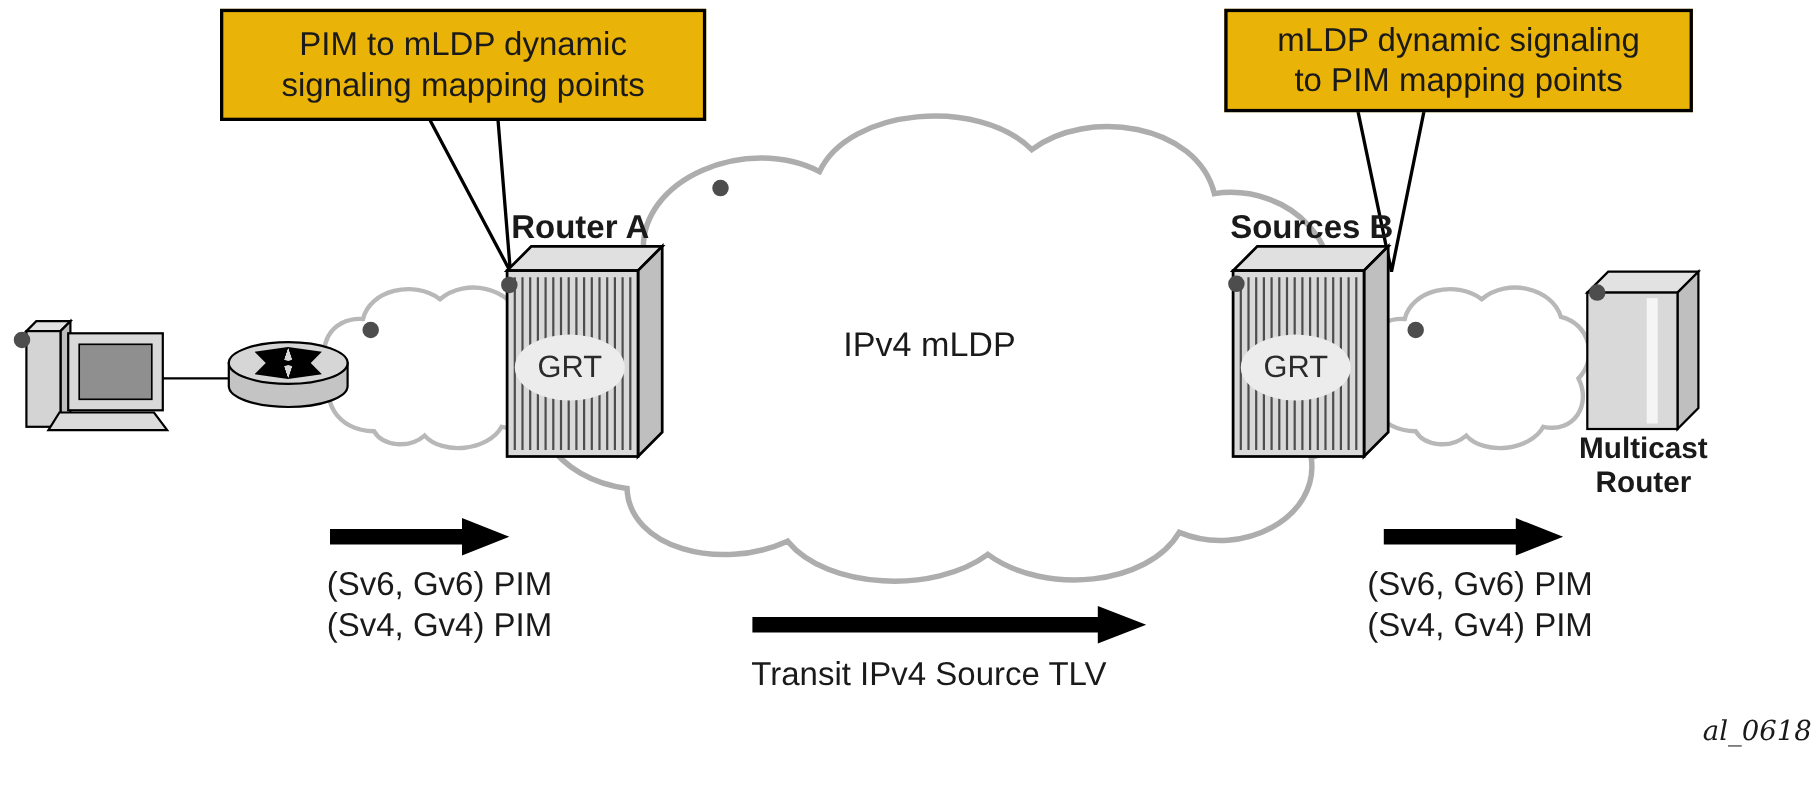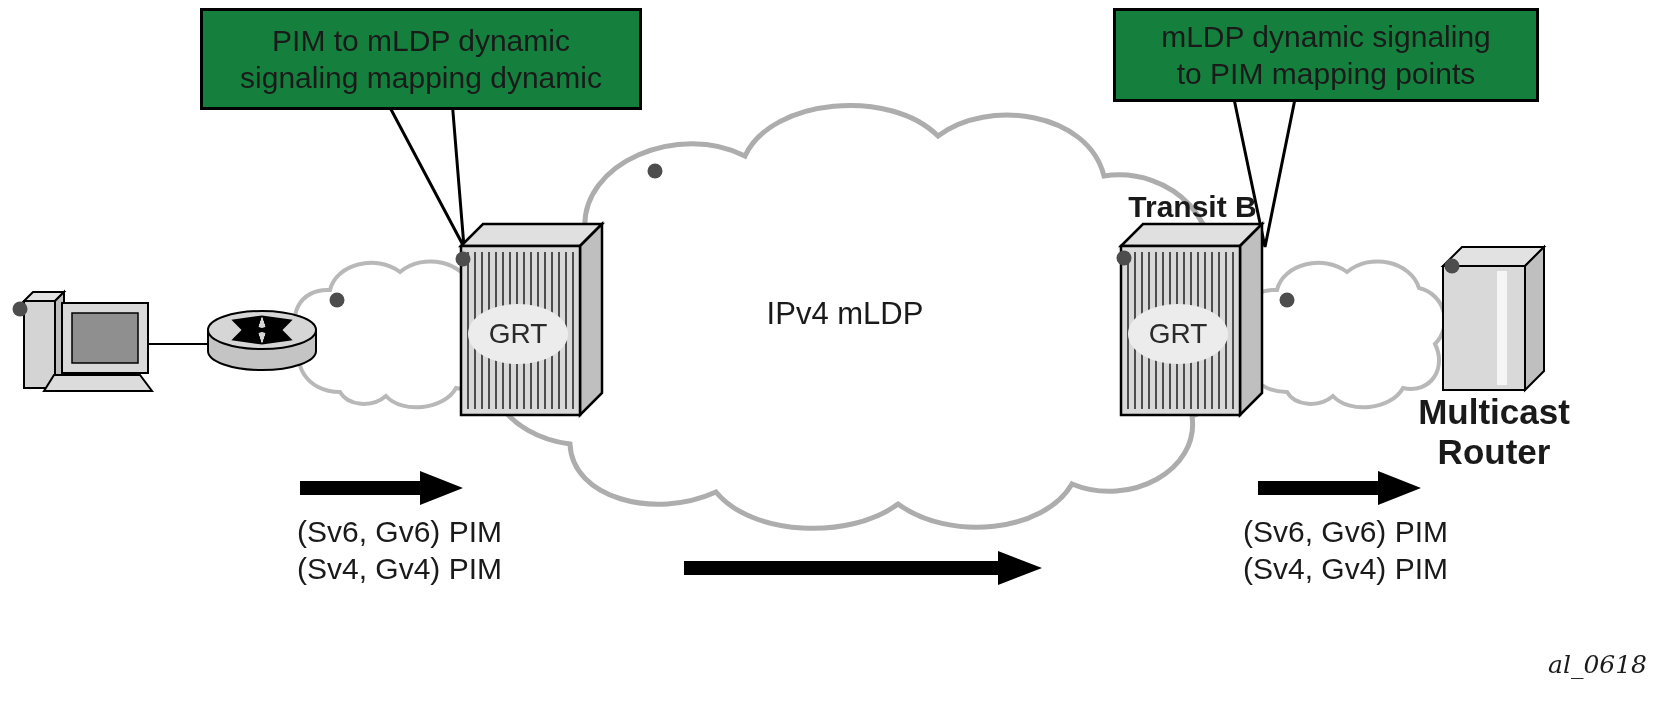--- a/index.html
+++ b/index.html
@@ -2,29 +2,29 @@
 <html><head>
 <meta charset="utf-8">
 <style>
   html,body{margin:0;padding:0;background:#fff;}
   #stage{
     position:relative;width:1653px;height:726px;background:#fff;overflow:hidden;
     font-family:"Liberation Sans", sans-serif;color:#1a1a1a;
   }
   #art{position:absolute;left:0;top:0;width:1653px;height:726px;}
   .callout{
-    position:absolute;background:#15803d;border:3px solid #000;
+    position:absolute;background:#eab308;border:3px solid #000;
     display:flex;flex-direction:column;align-items:center;justify-content:center;
     font-size:30px;line-height:1.25;text-align:center;color:#1a1a1a;
   }
   .router-label{position:absolute;font-weight:bold;font-size:30px;text-align:center;}
   .cloud-label{position:absolute;font-weight:normal;font-size:31px;text-align:center;}
   .grt-label{position:absolute;font-size:28px;text-align:center;color:#2b2b2b;}
   .flow-text{position:absolute;font-size:30px;line-height:1.22;white-space:nowrap;}
-  .src-label{position:absolute;font-weight:bold;font-size:35px;line-height:1.15;text-align:center;}
+  .src-label{position:absolute;font-weight:bold;font-size:27px;line-height:1.15;text-align:center;}
   .fig-id{position:absolute;font-family:"DejaVu Serif", serif;font-style:italic;font-size:25px;}
 </style>
 </head>
 <body>
 
 <div id="stage">
 
   <svg id="art" viewBox="0 0 1653 726">
     <defs>
       <marker id="ah" markerWidth="8" markerHeight="8" refX="6" refY="4" orient="auto">
@@ -103,44 +103,46 @@
       <circle cx="463" cy="259" r="7.5"></circle>
       <circle cx="655" cy="171" r="7.5"></circle>
       <circle cx="1124" cy="258" r="7.5"></circle>
       <circle cx="1287" cy="300" r="7.5"></circle>
       <circle cx="1452" cy="266" r="7.5"></circle>
     </g>
   </svg>
 
   <div class="callout" style="left:200px;top:8px;width:436px;height:96px;">
     <div>PIM to mLDP dynamic</div>
-    <div>signaling mapping dynamic</div>
+    <div>signaling mapping points</div>
   </div>
   <div class="callout" style="left:1113px;top:8px;width:420px;height:88px;justify-content:center;">
     <div>mLDP dynamic signaling</div>
     <div>to PIM mapping points</div>
   </div>
 
-  <div class="router-label" style="left:1105px;top:190px;width:175px;">Transit B</div>
+  <div class="router-label" style="left:440px;top:190px;width:175px;">Router A</div>
+  <div class="router-label" style="left:1105px;top:190px;width:175px;">Sources B</div>
 
   <div class="cloud-label" style="left:740px;top:296px;width:210px;">IPv4 mLDP</div>
 
   <div class="grt-label" style="left:468px;top:318px;width:100px;">GRT</div>
   <div class="grt-label" style="left:1128px;top:318px;width:100px;">GRT</div>
 
   <div class="src-label" style="left:1408px;top:392px;width:172px;">
     <div>Multicast</div>
     <div>Router</div>
   </div>
 
   <div class="flow-text" style="left:297px;top:514px;">
     <div>(Sv6, Gv6) PIM</div>
     <div>(Sv4, Gv4) PIM</div>
   </div>
   <div class="flow-text" style="left:683px;top:596px;">
+    <div>Transit IPv4 Source TLV</div>
   </div>
   <div class="flow-text" style="left:1243px;top:514px;">
     <div>(Sv6, Gv6) PIM</div>
     <div>(Sv4, Gv4) PIM</div>
   </div>
 
   <div class="fig-id" style="left:1548px;top:650px;">al_0618</div>
 
 </div>
 

